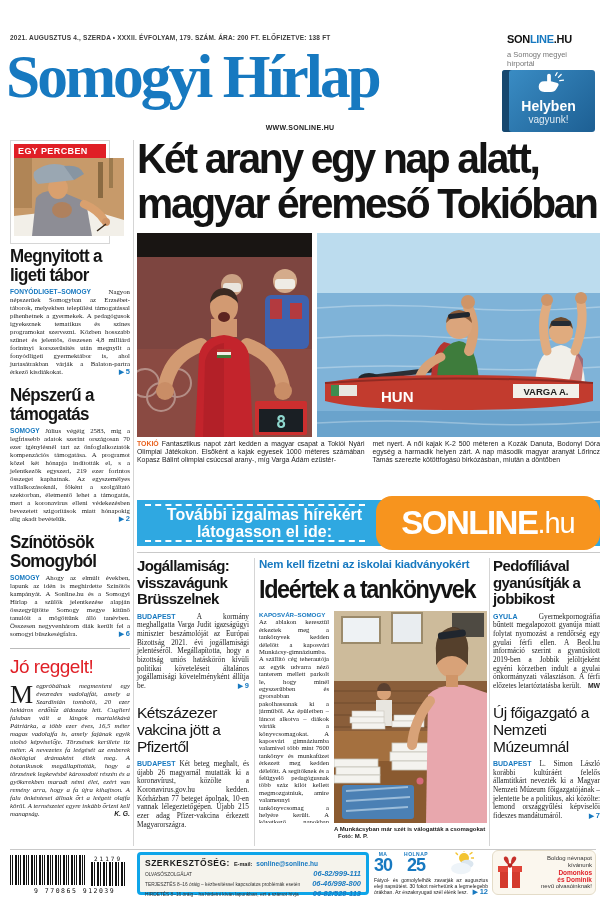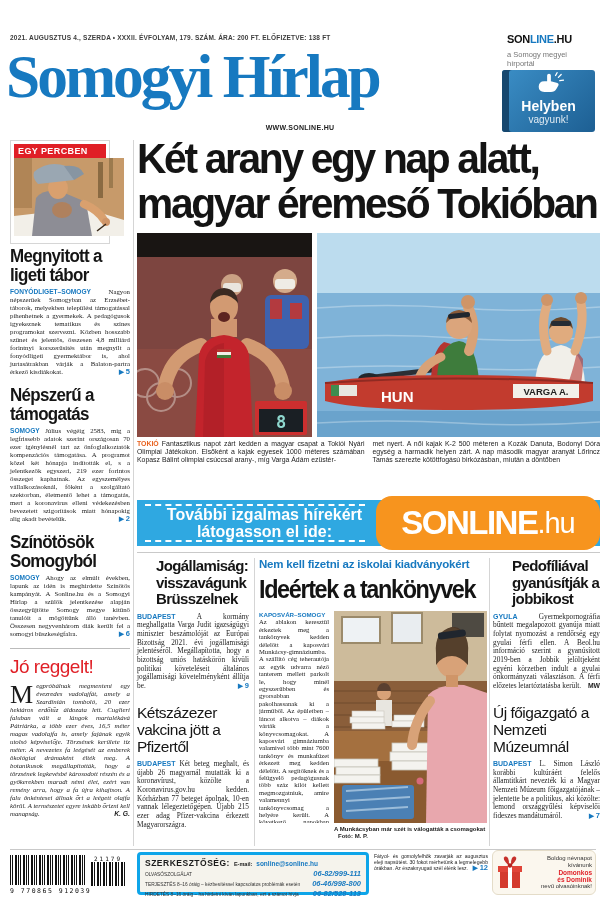--- a/index.html
+++ b/index.html
@@ -63,21 +63,21 @@
   .brand-bold{font-size:33px;font-weight:bold;letter-spacing:-1.5px;}
   .brand-light{font-size:29px;letter-spacing:-1px;}
 
   
   #rule-lower{left:137px;top:552px;width:463px;height:1px;background:#c9c9c9;}
   #vline-rail{left:133px;top:140px;width:1px;height:706px;background:#d5d5d5;}
   #vline-a{left:254px;top:558px;width:1px;height:288px;background:#d5d5d5;}
   #vline-b{left:489px;top:558px;width:1px;height:288px;background:#d5d5d5;}
   #colA{left:137px;top:558px;width:112px;}
   #colC{left:493px;top:558px;width:107px;}
-  .colh-bold{font-size:15px;line-height:16.5px;font-weight:bold;letter-spacing:-.6px;color:#151515;margin-bottom:5px;margin-left:19px;}
+  .colh-bold{font-size:15px;line-height:16.5px;font-weight:bold;letter-spacing:-.6px;color:#151515;margin-bottom:5px;}
   .colh-reg{font-size:15.5px;line-height:17px;font-weight:400;letter-spacing:-.5px;color:#151515;margin:13px 0 5px;}
   .colbody{font-family:"Liberation Serif",serif;font-size:7.3px;line-height:8.7px;text-align:justify;color:#1c1c1c;}
   .colbody .kicker{font-size:7px;}
   #colB{left:259px;top:556px;width:228px;height:292px;}
   #colB-kicker{font-size:11.5px;font-weight:bold;color:#1779c0;letter-spacing:-.2px;margin:2px 0 4px;}
   #colB-head{font-size:26px;font-weight:bold;letter-spacing:-1.5px;color:#141414;transform:scaleX(.9);
              transform-origin:left;white-space:nowrap;margin-bottom:6px;}
   #colB-flex{display:flex;gap:5px;}
   #colB-text{width:70px;height:212px;overflow:hidden;font-family:"Liberation Serif",serif;font-size:6.6px;
              line-height:7.4px;text-align:justify;}
@@ -85,21 +85,21 @@
   #colB-caption{margin:3px 0 0 75px;width:153px;font-size:6px;font-weight:bold;color:#222;line-height:7px;}
   #colB-caption .credit{white-space:nowrap;margin-left:4px;}
 
   
   #rule-foot{left:10px;top:849px;width:586px;height:1px;background:#c9c9c9;}
   #barcode{left:10px;top:855px;width:122px;font-family:"DejaVu Sans Mono",monospace;color:#111;}
   .bc-row{display:flex;gap:5px;align-items:flex-start;}
   .bc-big{width:76px;height:30px;background:repeating-linear-gradient(90deg,#111 0 1.5px,#fff 1.5px 2.5px,#111 2.5px 3px,#fff 3px 5px,#111 5px 7px,#fff 7px 8px);}
   .bc-small{width:34px;height:24px;background:repeating-linear-gradient(90deg,#111 0 2px,#fff 2px 3px,#111 3px 4px,#fff 4px 6px);}
   .bc-top{font-size:6px;letter-spacing:2px;text-align:center;}
-  .bc-bot{font-size:6.5px;letter-spacing:1.5px;margin-top:1px;}
+  .bc-bot{font-size:6.5px;letter-spacing:1.5px;margin-top:1px;margin-left:24px;}
   #editorial{left:137px;top:852px;width:232px;height:43px;background:#f5f3ec;border:3px solid #0ea5e9;border-radius:4px;
              padding:3px 5px;box-sizing:border-box;}
   .ed-line1{display:flex;align-items:baseline;gap:4px;}
   .ed-head{font-size:8.5px;font-weight:bold;letter-spacing:.5px;}
   .ed-email-label{font-size:5.5px;font-weight:bold;}
   .ed-email{font-size:6.5px;font-weight:bold;color:#1779c0;}
   .ed-row{display:flex;justify-content:space-between;align-items:baseline;margin-top:1px;gap:4px;}
   .ed-label{font-size:4.8px;color:#333;}
   .ed-phone{font-size:7.5px;font-weight:bold;font-style:italic;color:#1779c0;white-space:nowrap;}
   #weatherbox{left:374px;top:851px;width:114px;}
@@ -413,20 +413,42 @@
       <span class="ed-label">TERJESZTÉS 8–16 óráig – kézbesítéssel kapcsolatos problémák esetén</span>
       <span class="ed-phone">06-46/998-800</span>
     </div>
     <div class="ed-row">
       <span class="ed-label">HIRDETÉS 8–16 óráig – ha hirdetni kíván lapunkban, ezt a számot hívja</span>
       <span class="ed-phone">06-82/528-113</span>
     </div>
   </div>
 
   <div class="abs" id="weatherbox">
+    <div class="w-temps">
+      <div class="w-group">
+        <div class="w-label">MA</div>
+        <div class="w-temp">30</div>
+      </div>
+      <div class="w-group">
+        <div class="w-label">HOLNAP</div>
+        <div class="w-temp">25</div>
+      </div>
+      <svg width="34" height="24" viewBox="0 0 34 24">
+        <circle cx="24" cy="7" r="5" fill="#f3c431"></circle>
+        <g stroke="#f3c431" stroke-width="1.4" stroke-linecap="round">
+          <line x1="24" y1="0" x2="24" y2="-1"></line>
+            <line x1="30" y1="3" x2="32" y2="1.6"></line>
+            <line x1="31.5" y1="7" x2="34" y2="7"></line>
+            <line x1="17.5" y1="3.5" x2="16" y2="2"></line>
+        </g>
+        <ellipse cx="27" cy="13" rx="6.5" ry="4.2" fill="#dbe6ef"></ellipse>
+        <ellipse cx="12" cy="15" rx="9.5" ry="6.2" fill="#ffffff"></ellipse>
+        <ellipse cx="21" cy="17.5" rx="10" ry="5.8" fill="#eef4f9"></ellipse>
+      </svg>
+    </div>
     <div class="w-text">
       <span>Fátyol- és gomolyfelhők zavarják az augusztus eleji napsütést. 30 fokot mérhetünk a legmelegebb órákban. Az északnyugati szél élénk lesz.</span>
       <span class="pref">12</span>
     </div>
   </div>
 
   <div class="abs" id="nameday">
     <svg width="28" height="36" viewBox="0 0 28 36">
       <rect x="4" y="16" width="20" height="17" fill="#d43a2e"></rect>
       <rect x="2" y="11" width="24" height="6" fill="#e04438"></rect>

